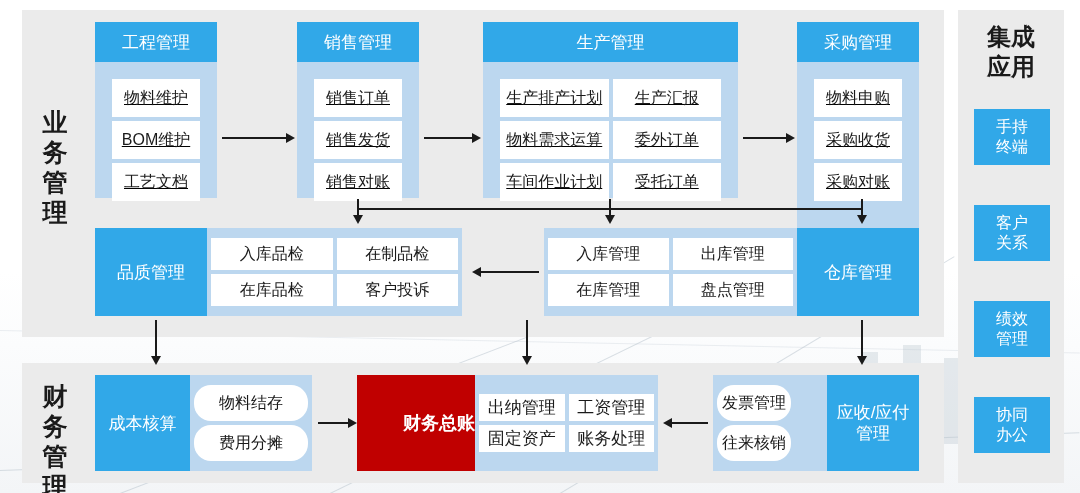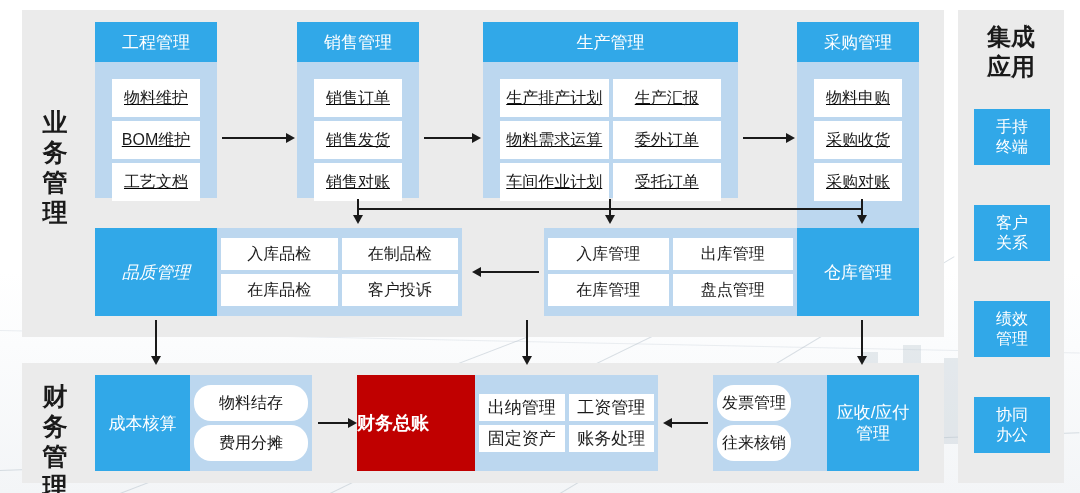--- a/index.html
+++ b/index.html
@@ -69,34 +69,34 @@
     background:#31a8e8;color:#fff;font-size:17px;
     display:flex;align-items:center;justify-content:center;text-align:center;
     line-height:21px;flex:0 0 auto;
   }
   .side-body{flex:1;display:flex;flex-wrap:wrap;align-content:center;
     padding:4px;box-sizing:border-box;gap:4px;}
   .side-body .cell{width:calc(50% - 2px);height:32px;}
   .side-body.one .cell{width:100%;height:32px;border-radius:17px;}
 
   #card-quality{left:95px;top:228px;width:367px;height:88px;}
-  #card-quality .side-label{width:122px;font-style:italic;}
+  #card-quality .side-label{width:112px;}
 
   #card-warehouse{left:544px;top:228px;width:375px;height:88px;flex-direction:row-reverse;}
   #card-warehouse .side-label{width:122px;font-family:Liberation Serif, serif;}
 
   
   #card-cost{left:95px;top:375px;width:217px;height:96px;}
   #card-cost .side-label{width:95px;}
   #card-cost .side-body .cell{width:100%;height:36px;}
 
   #box-ledger{
     position:absolute;left:357px;top:375px;width:118px;height:96px;
     background:#c00000;color:#ffffff;font-size:18px;font-weight:700;
-    display:flex;align-items:center;justify-content:flex-start;
+    display:flex;align-items:center;justify-content:flex-end;
   }
 
   #card-ledgeritems{left:475px;top:375px;width:183px;height:96px;background:#bcd7ef;}
   #card-ledgeritems .side-body{width:100%;}
   #card-ledgeritems .side-body .cell{width:calc(50% - 2px);height:27px;font-size:17px;}
 
   #card-ar{left:713px;top:375px;width:206px;height:96px;flex-direction:row-reverse;}
   #card-ar .side-label{width:92px;margin-left:32px;}
   #card-ar .side-body .cell{width:100%;height:36px;}
 

